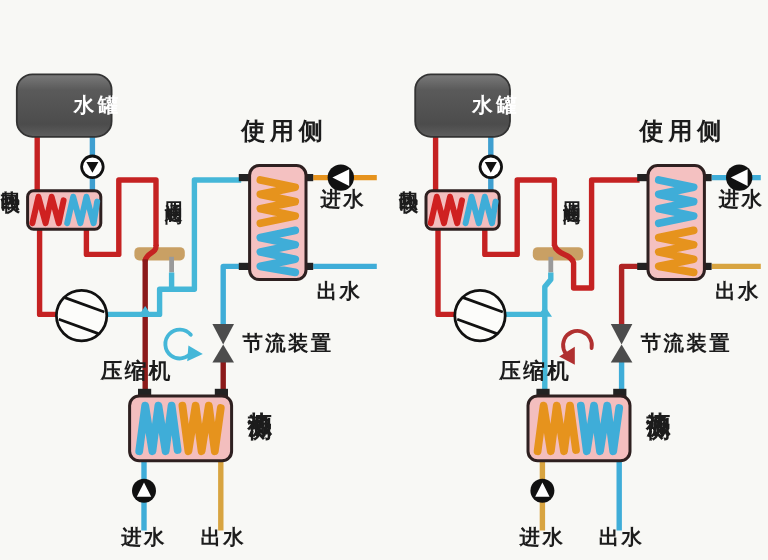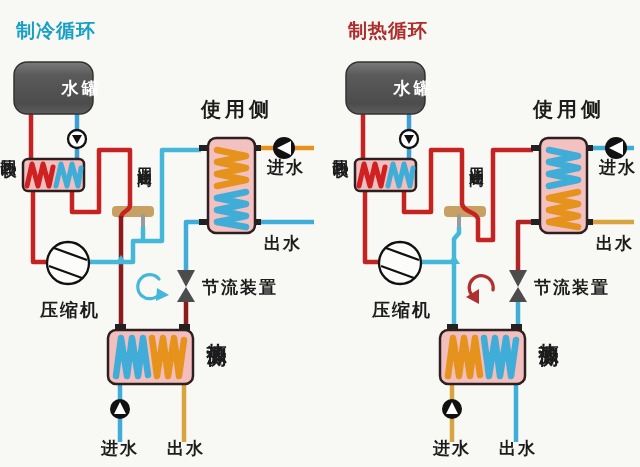--- a/index.html
+++ b/index.html
@@ -10,21 +10,21 @@
   }
   .panel{position:absolute;top:0;height:467px;}
   .panel svg{position:absolute;left:0;top:0;}
   .lbl{position:absolute;color:#1c1c1c;font-weight:bold;white-space:nowrap;line-height:1.1;}
   .title{font-size:19px;letter-spacing:1px;}
   .title-cool{color:#17a0c4;}
   .title-heat{color:#ad2c2c;}
   .tank-lbl{color:#ffffff;font-size:17px;letter-spacing:3px;text-align:center;padding-left:28px;}
   .vert{writing-mode:vertical-rl;text-orientation:upright;letter-spacing:2px;}
   .fs15{font-size:15px;} .fs16{font-size:16px;} .fs17{font-size:17px;text-align:center;}
-  .fs18{font-size:18px;} .fs20{font-size:20px;}
+  .fs18{font-size:18px;margin-left:44px;} .fs20{font-size:20px;}
   .ls2{letter-spacing:2px;} .ls4{letter-spacing:4px;}
   .pipe{fill:none;stroke-linecap:butt;stroke-linejoin:round;}
   .coil{fill:none;stroke-linecap:round;stroke-linejoin:round;}
 </style>
 </head>
 <body>
 
 <div class="stage">
 
   <div class="panel" style="left:0;width:332px;">
@@ -109,21 +109,20 @@
         <circle cx="120" cy="409" r="10" fill="#111"></circle>
         <polygon points="114,414 126,414 120,402" fill="#fff"></polygon>
       </g>
 
       <g>
         <path d="M159,279 A12,12 0 1 0 160,293" fill="none" stroke="#45b7d8" stroke-width="3.2" stroke-linecap="round"></path>
         <polygon points="157,288 169,295 156,301" fill="#45b7d8"></polygon>
       </g>
     </svg>
 
-    <div class="lbl title title-cool" style="left:16px;top:20px;">制冷循环</div>
     <div class="lbl tank-lbl" style="left:14px;top:79px;width:79px;">水罐</div>
     <div class="lbl vert fs16" style="left:0px;top:146px;">热回收</div>
     <div class="lbl vert fs15" style="left:136px;top:156px;">四通阀</div>
     <div class="lbl fs20 ls4" style="left:201px;top:98px;">使用侧</div>
     <div class="lbl fs17 ls2" style="left:267px;top:158px;">进水</div>
     <div class="lbl fs17 ls2" style="left:264px;top:234px;">出水</div>
     <div class="lbl fs18 ls2" style="left:40px;top:300px;">压缩机</div>
     <div class="lbl fs17 ls2" style="left:202px;top:278px;">节流装置</div>
     <div class="lbl vert fs20" style="left:206px;top:327px;">热源侧</div>
     <div class="lbl fs17 ls2" style="left:101px;top:439px;">进水</div>
@@ -210,21 +209,20 @@
         <circle cx="120" cy="409" r="10" fill="#111"></circle>
         <polygon points="114,414 126,414 120,402" fill="#fff"></polygon>
       </g>
 
       <g>
         <path d="M161,290 A12,12 0 1 0 143,298" fill="none" stroke="#b03030" stroke-width="3.2" stroke-linecap="round"></path>
         <polygon points="147,289 134,297 147,304" fill="#b03030"></polygon>
       </g>
     </svg>
 
-    <div class="lbl title title-heat" style="left:16px;top:20px;">制热循环</div>
     <div class="lbl tank-lbl" style="left:14px;top:79px;width:79px;">水罐</div>
     <div class="lbl vert fs16" style="left:0px;top:146px;">热回收</div>
     <div class="lbl vert fs15" style="left:136px;top:156px;">四通阀</div>
     <div class="lbl fs20 ls4" style="left:201px;top:98px;">使用侧</div>
     <div class="lbl fs17 ls2" style="left:267px;top:158px;">进水</div>
     <div class="lbl fs17 ls2" style="left:264px;top:234px;">出水</div>
     <div class="lbl fs18 ls2" style="left:40px;top:300px;">压缩机</div>
     <div class="lbl fs17 ls2" style="left:202px;top:278px;">节流装置</div>
     <div class="lbl vert fs20" style="left:206px;top:327px;">热源侧</div>
     <div class="lbl fs17 ls2" style="left:101px;top:439px;">进水</div>

